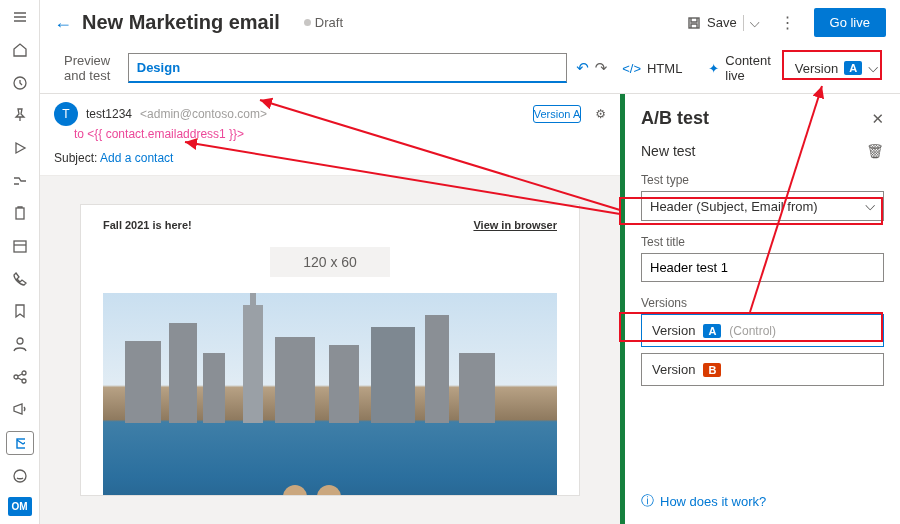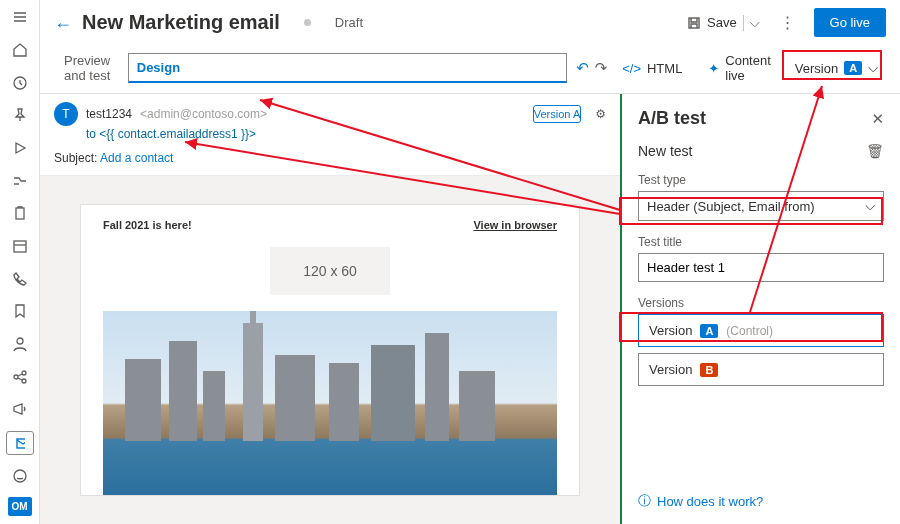--- a/index.html
+++ b/index.html
@@ -6,21 +6,21 @@
   html,body { margin:0; padding:0; height:524px; width:900px; overflow:hidden; background:#fff; color:#323130; }
   .app { display:flex; height:100%; }
   .iconrail { width:40px; border-right:1px solid #e1dfdd; display:flex; flex-direction:column; align-items:center; padding-top:6px; gap:10px; }
   .iconrail .ri { width:28px; height:24px; display:flex; align-items:center; justify-content:center; color:#605e5c; font-size:15px; cursor:pointer; border-radius:3px; }
   .iconrail .ri.sel svg { stroke:#0078d4; }
   .iconrail .om { margin-top:auto; margin-bottom:8px; width:24px; height:20px; background:#0078d4; color:#fff; font-size:10px; font-weight:600; display:flex; align-items:center; justify-content:center; border-radius:2px; }
   .main { flex:1; display:flex; flex-direction:column; min-width:0; }
   .titlebar { display:flex; align-items:center; padding:8px 14px 6px 14px; gap:10px; }
   .back { color:#0078d4; font-size:18px; cursor:pointer; }
   .title { font-size:20px; font-weight:600; }
-  .status { display:flex; align-items:center; gap:24px; color:#605e5c; font-size:13px; margin-left:14px; }
+  .status { display:flex; align-items:center; gap:4px; color:#605e5c; font-size:13px; margin-left:14px; }
   .status .dot { width:7px; height:7px; border-radius:50%; background:#c8c6c4; }
   .spacer { flex:1; }
   .savebtn { display:flex; align-items:center; gap:6px; font-size:13px; color:#323130; cursor:pointer; padding:4px 6px; }
   .savebtn .chev { border-left:1px solid #c8c6c4; padding-left:6px; color:#605e5c; }
   .more { width:24px; text-align:center; color:#605e5c; cursor:pointer; font-size:16px; }
   .golive { background:#0078d4; color:#fff; border:none; padding:7px 16px; font-size:13px; border-radius:2px; cursor:pointer; margin-left:4px; }
   .tabbar { display:flex; align-items:center; border-bottom:1px solid #e1dfdd; padding:0 14px; font-size:13px; gap:4px; position:relative; }
   .tab { padding:10px 10px; color:#605e5c; cursor:pointer; }
   .tab.sel { color:#0078d4; border-bottom:2px solid #0078d4; font-weight:600; }
   .tbspacer { flex:1; }
@@ -35,43 +35,43 @@
   .body { flex:1; display:flex; min-height:0; }
   .canvaswrap { flex:1; background:#f3f2f1; display:flex; flex-direction:column; min-width:0; }
   .envelope { background:#fff; border-bottom:1px solid #edebe9; padding:8px 14px 10px 14px; }
   .envrow { display:flex; align-items:center; gap:8px; font-size:12px; }
   .avatar { width:24px; height:24px; border-radius:50%; background:#0078d4; color:#fff; display:flex; align-items:center; justify-content:center; font-size:12px; }
   .from { color:#323130; }
   .fromaddr { color:#a19f9d; }
   .envspacer { flex:1; }
   .verpill { border:1px solid #0078d4; color:#0078d4; font-size:11px; padding:2px 0; border-radius:3px; cursor:pointer; }
   .gear { color:#605e5c; cursor:pointer; margin-left:6px; }
-  .to { font-size:12px; color:#0369a1; margin-left:32px; margin-top:1px;}
+  .to { font-size:12px; color:#ec4899; margin-left:20px; margin-top:1px;}
   .subj { font-size:12px; margin-top:10px; }
   .subj a { color:#0078d4; text-decoration:none; cursor:pointer; }
   .canvas { flex:1; padding:28px 40px; overflow:hidden; position:relative; }
   .emailcard { background:#fff; border:1px solid #e1dfdd; padding:14px 22px; height:100%; overflow:hidden;}
   .ehdr { display:flex; justify-content:space-between; font-size:11px; margin-bottom:16px;}
   .ehdr .l { font-weight:600; }
   .ehdr .r { text-decoration:underline; cursor:pointer; font-weight:600;}
-  .logo { width:120px; height:48px; background:#f3f2f1; color:#605e5c; font-size:14px; display:flex; align-items:center; justify-content:center; margin:0 auto 16px auto;}
+  .logo { width:120px; height:30px; background:#f3f2f1; color:#605e5c; font-size:14px; display:flex; align-items:center; justify-content:center; margin:0 auto 16px auto;}
   .hero { width:100%; height:230px; background:
     linear-gradient(180deg,#c9dff0 0%,#e1ecf4 40%,#b7a184 41%,#8f7a5f 55%,#3f7fa8 56%,#2b6f9e 80%,#235e87 100%);
     position:relative; overflow:hidden;
   }
   .bld { position:absolute; bottom:100px; background:#8a8f95; }
   .b1{left:22px;width:36px;height:82px;} .b2{left:66px;width:28px;height:100px;}
   .b3{left:100px;width:22px;height:70px;} .b4{left:140px;width:20px;height:118px;background:#9aa0a6;}
   .b4:before{content:"";position:absolute;left:7px;top:-28px;width:6px;height:28px;background:#9aa0a6;}
   .b5{left:172px;width:40px;height:86px;} .b6{left:226px;width:30px;height:78px;}
   .b7{left:268px;width:44px;height:96px;background:#7e8891;}
   .b8{left:322px;width:24px;height:108px;} .b9{left:356px;width:36px;height:70px;}
   .person{position:absolute;bottom:6px;width:24px;height:32px;border-radius:12px 12px 0 0;background:#caa77e;}
   .p1{left:180px;} .p2{left:214px;}
-  .panel { width:280px; border-left:2px solid #15803d; padding:14px 16px; font-size:13px; display:flex; flex-direction:column; position:relative; background:#fff;}
+  .panel { width:280px; border-left:5px solid #15803d; padding:14px 16px; font-size:13px; display:flex; flex-direction:column; position:relative; background:#fff;}
   .prow { display:flex; align-items:center; justify-content:space-between; }
   .ptitle { font-size:18px; font-weight:600; }
   .close { color:#605e5c; cursor:pointer; font-size:15px;}
   .newtest { display:flex; align-items:center; justify-content:space-between; margin-top:14px; font-size:14px; }
   .trash { color:#605e5c; cursor:pointer; }
   .lbl { font-size:12px; color:#605e5c; margin-top:14px; margin-bottom:4px; }
   .sel, .inp { width:100%; border:1px solid #8a8886; padding:6px 8px; font-size:13px; background:#fff; }
   .sel { display:flex; justify-content:space-between; align-items:center; cursor:pointer; }
   .vrow { border:1px solid #8a8886; padding:8px 10px; display:flex; align-items:center; gap:8px; cursor:pointer; margin-bottom:6px; font-size:13px;}
   .vrow.sel2 { border-color:#0078d4; }

